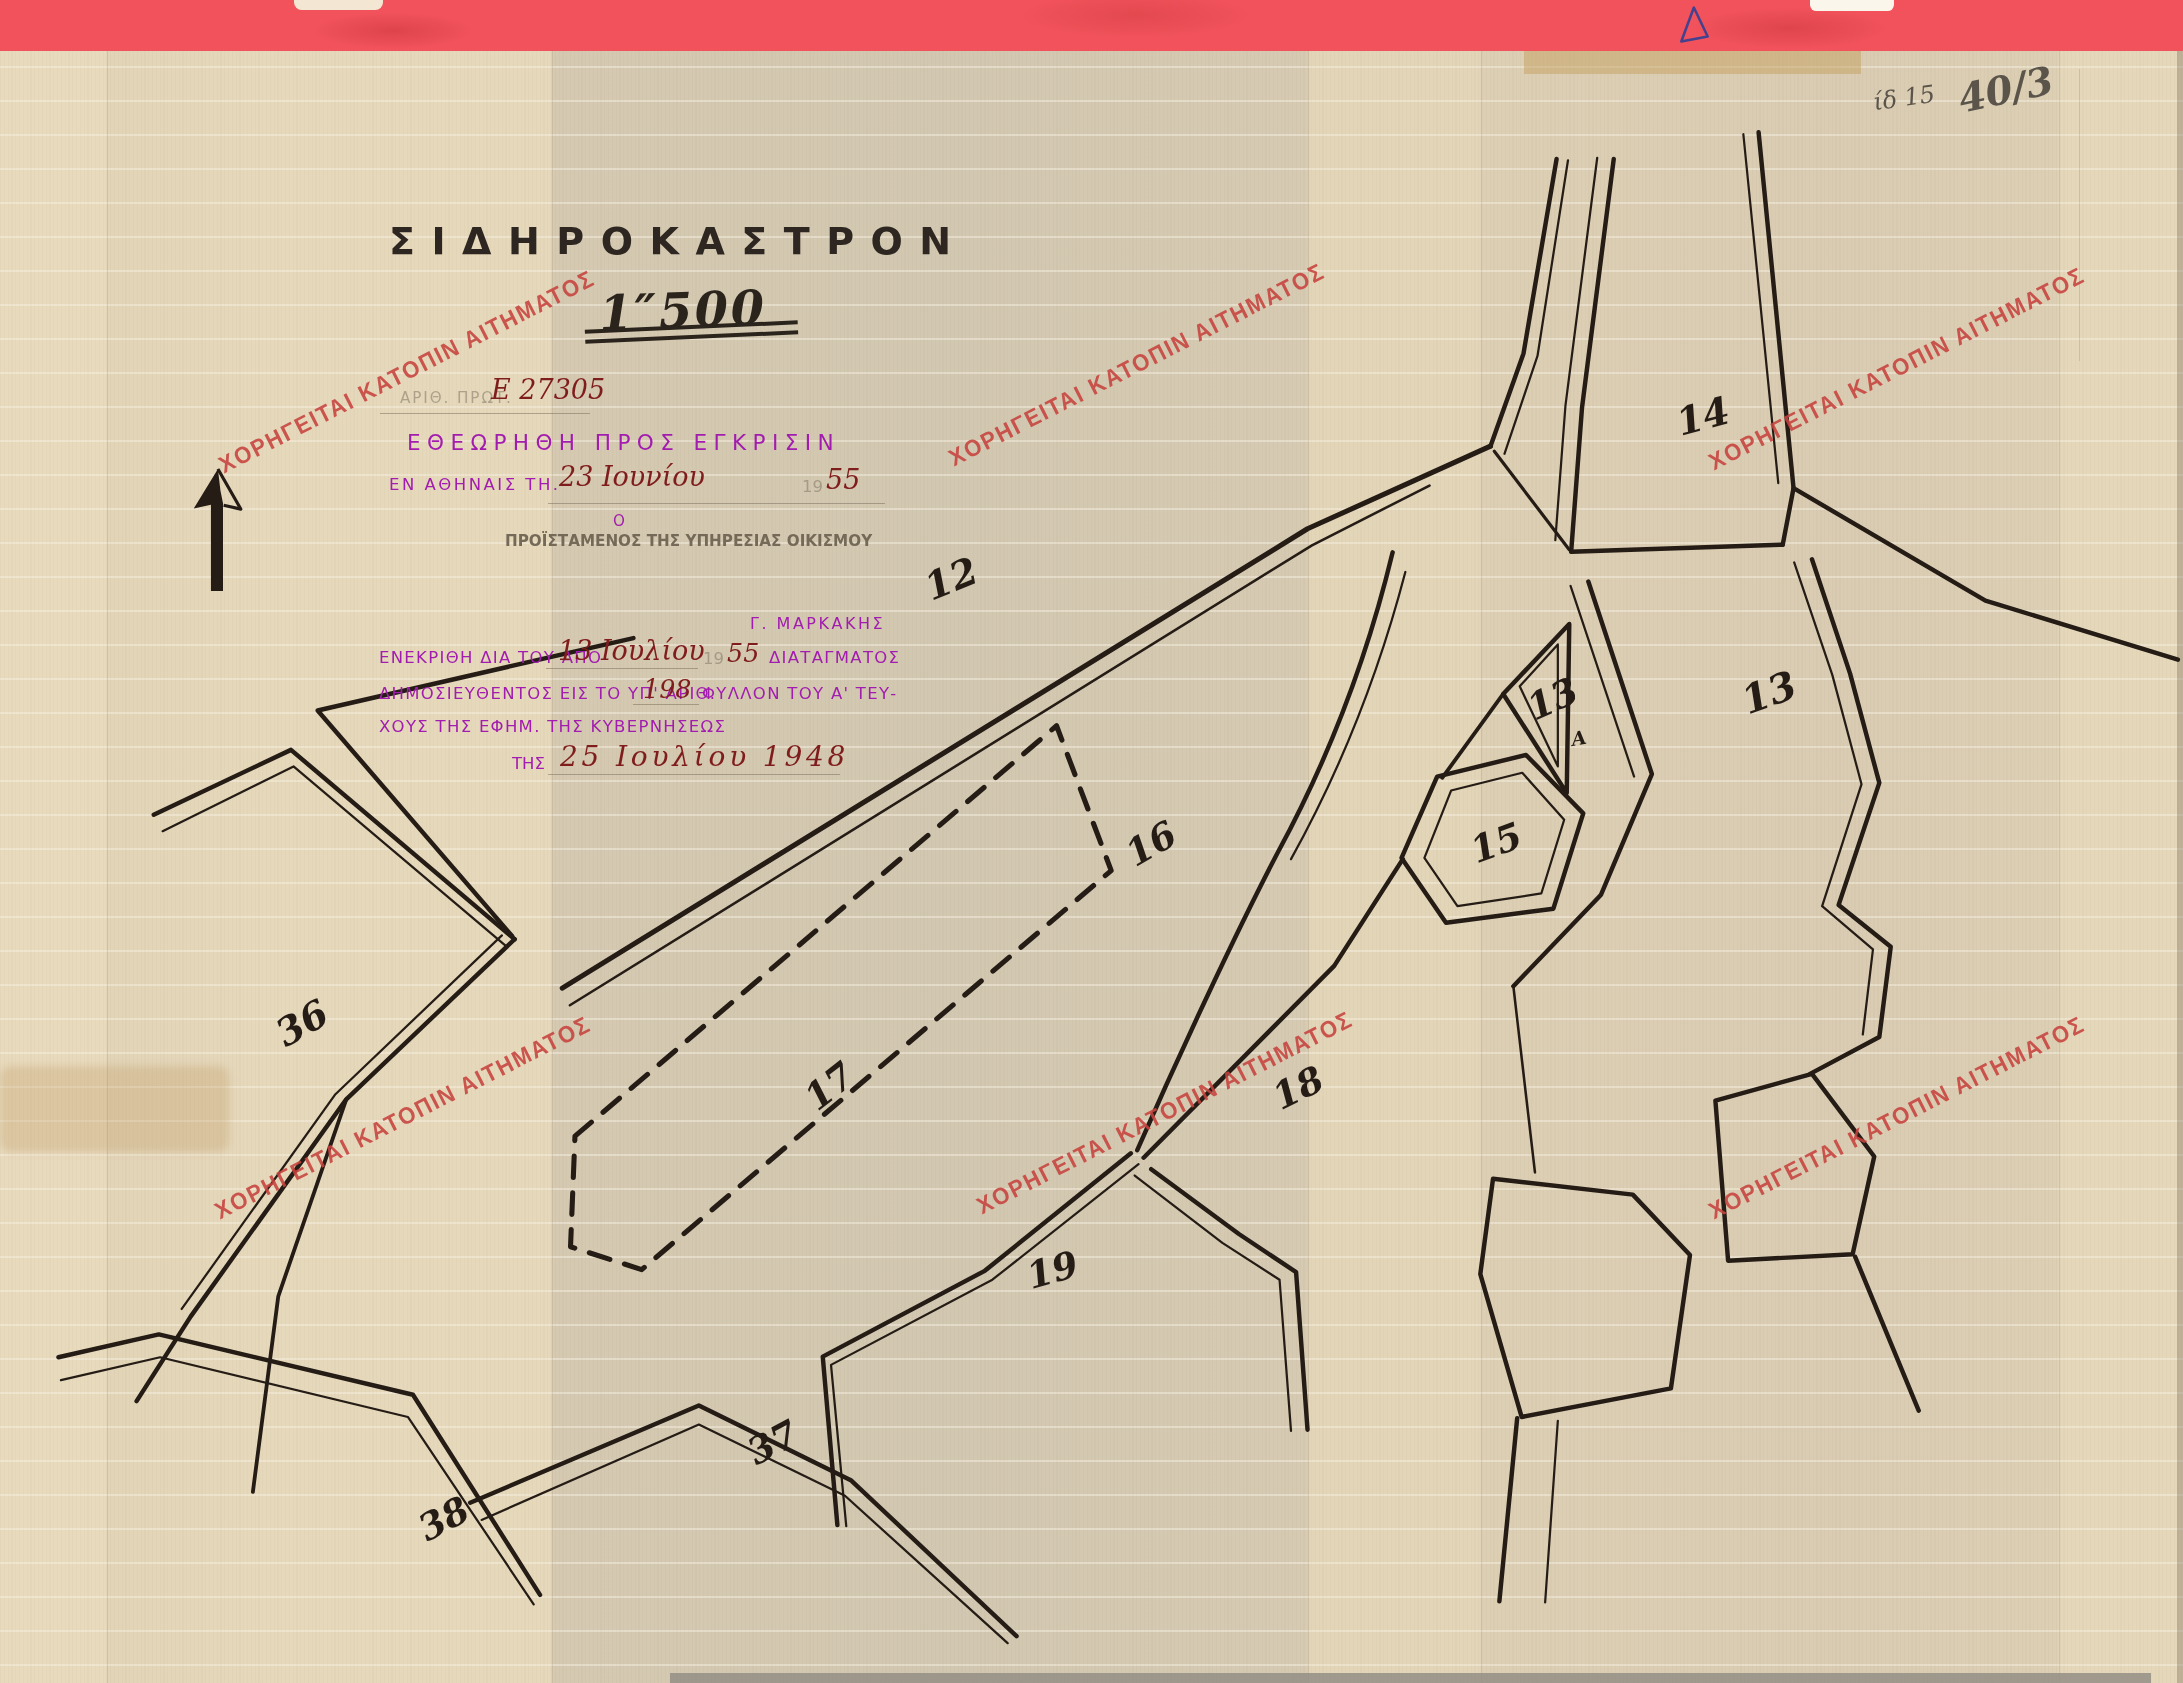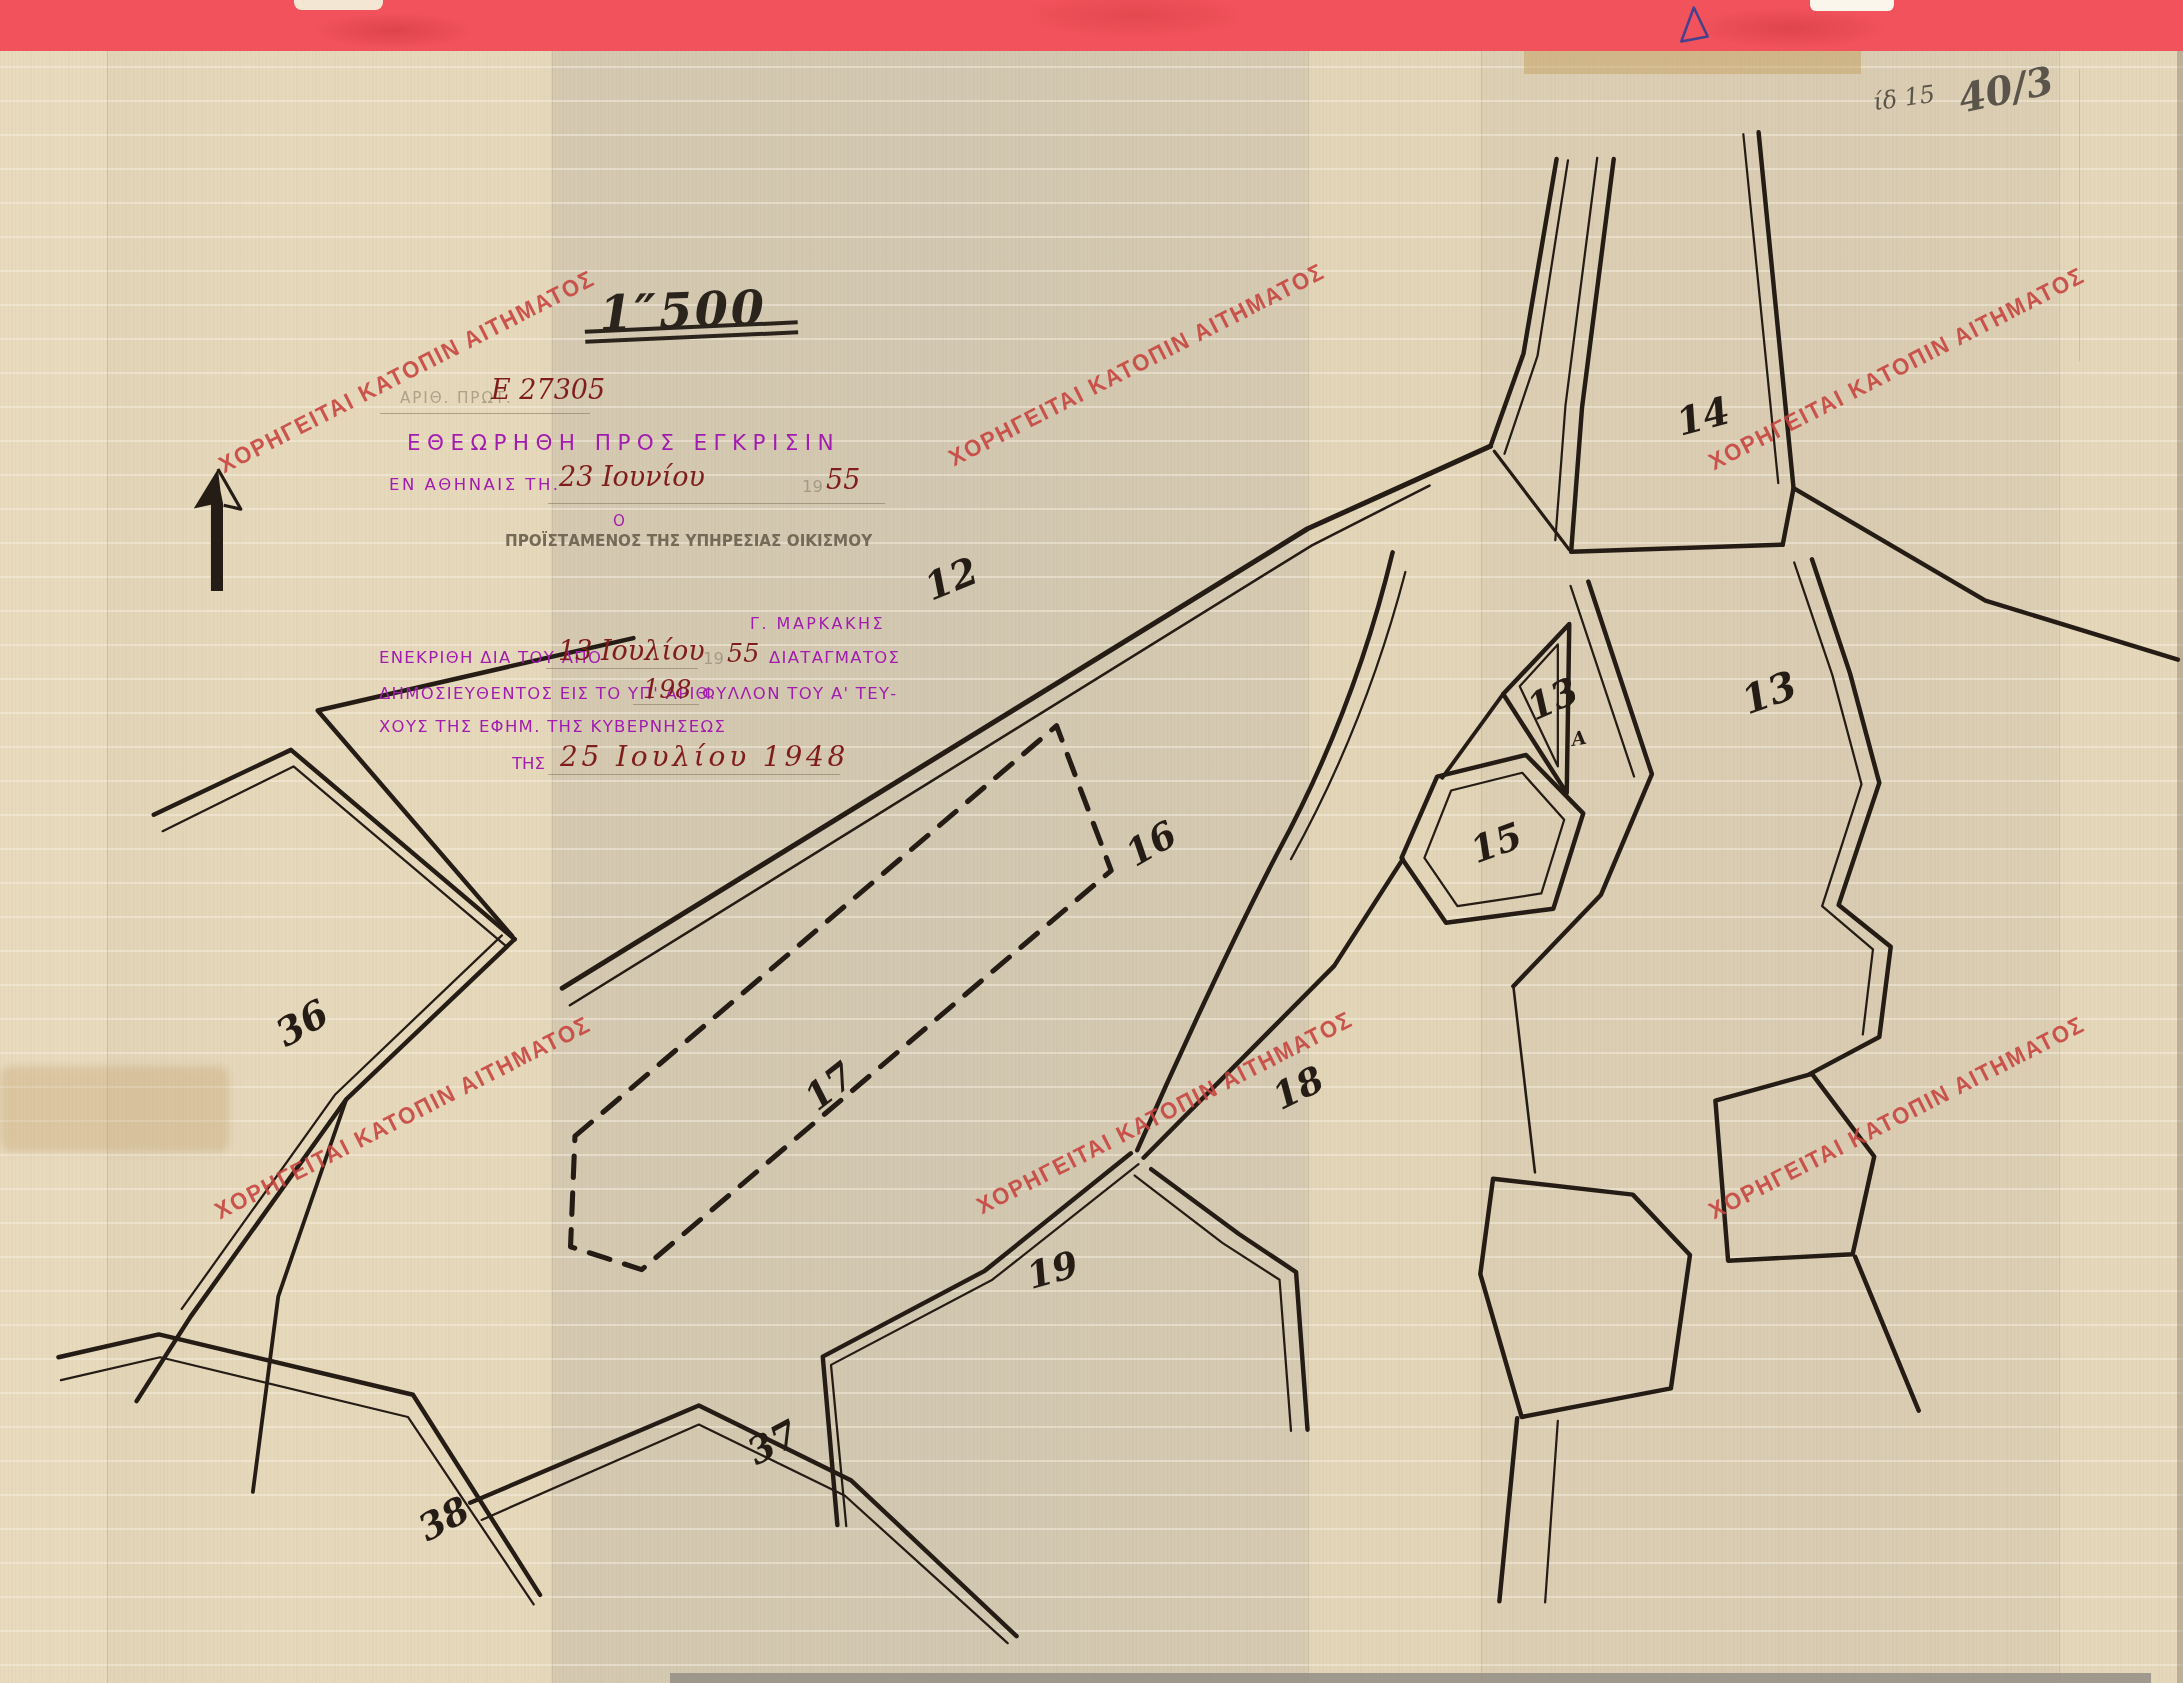--- a/index.html
+++ b/index.html
@@ -183,20 +183,21 @@
     <div class="abs stamp st-row" style="left:379px;top:684px;font-size:16.5px;letter-spacing:1.3px">ΔΗΜΟΣΙΕΥΘΕΝΤΟΣ ΕΙΣ ΤΟ ΥΠ' ΑΡΙΘ.</div>
     <div class="abs hw" style="left:643px;top:674px;font-size:25.4px">198</div>
     <div class="abs stamp st-row" style="left:702px;top:684px;font-size:16.5px;letter-spacing:1.3px">ΦΥΛΛΟΝ ΤΟΥ Α' ΤΕΥ-</div>
     <div class="abs uline" style="left:633px;top:704px;width:66px"></div>
     <div class="abs stamp st-row" style="left:379px;top:717px;font-size:16.5px;letter-spacing:1.3px">ΧΟΥΣ ΤΗΣ ΕΦΗΜ. ΤΗΣ ΚΥΒΕΡΝΗΣΕΩΣ</div>
     <div class="abs stamp" style="left:512px;top:754px;font-size:16.5px">ΤΗΣ</div>
     <div class="abs hw" style="left:560px;top:740px;font-size:28px;letter-spacing:3.8px">25 Ιουλίου 1948</div>
     <div class="abs uline" style="left:548px;top:774px;width:292px"></div>
   </div>
 
+  <div class="abs" id="title">ΣΙΔΗΡΟΚΑΣΤΡΟΝ</div>
   <div class="abs" id="scale">1″500</div>
   <div class="abs" id="scale-underline"></div>
 
   <div class="abs pencil" style="left:1873px;top:84px;font-size:24px;transform:rotate(-8deg)">ίδ 15</div>
   <div class="abs pencil" style="left:1958px;top:66px;font-size:39px;font-weight:700;transform:rotate(-12deg)">40/3</div>
   <div class="abs" style="left:2079px;top:69px;width:1.3px;height:292px;background:rgba(110,92,70,.18)"></div>
 
   <div id="wm-layer">
       <div class="abs wm" style="left: 407px; top: 372px; color: rgb(199, 67, 62);">ΧΟΡΗΓΕΙΤΑΙ ΚΑΤΟΠΙΝ ΑΙΤΗΜΑΤΟΣ</div>
       <div class="abs wm" style="left: 1137px; top: 365px; color: rgb(199, 67, 62);">ΧΟΡΗΓΕΙΤΑΙ ΚΑΤΟΠΙΝ ΑΙΤΗΜΑΤΟΣ</div>

